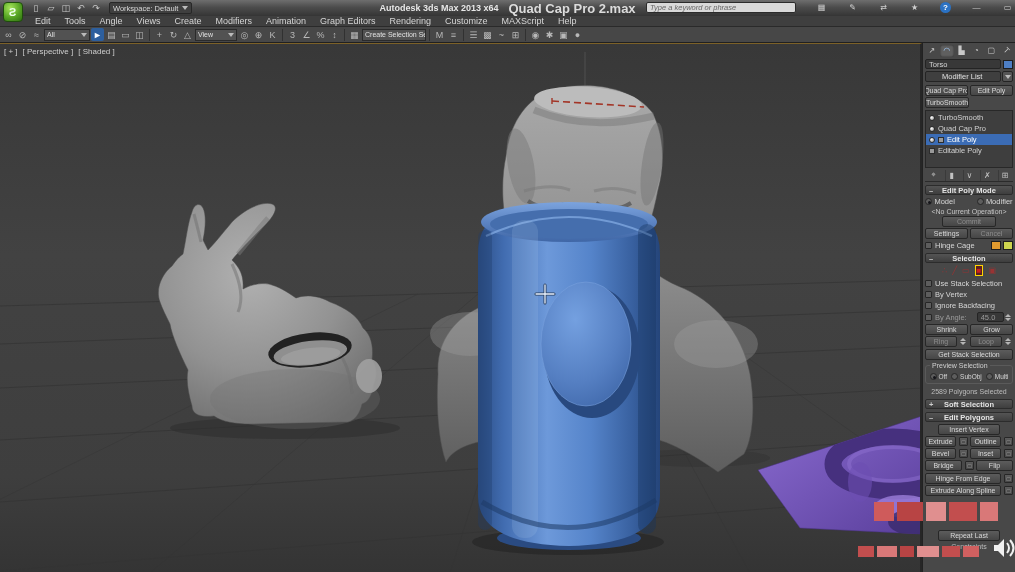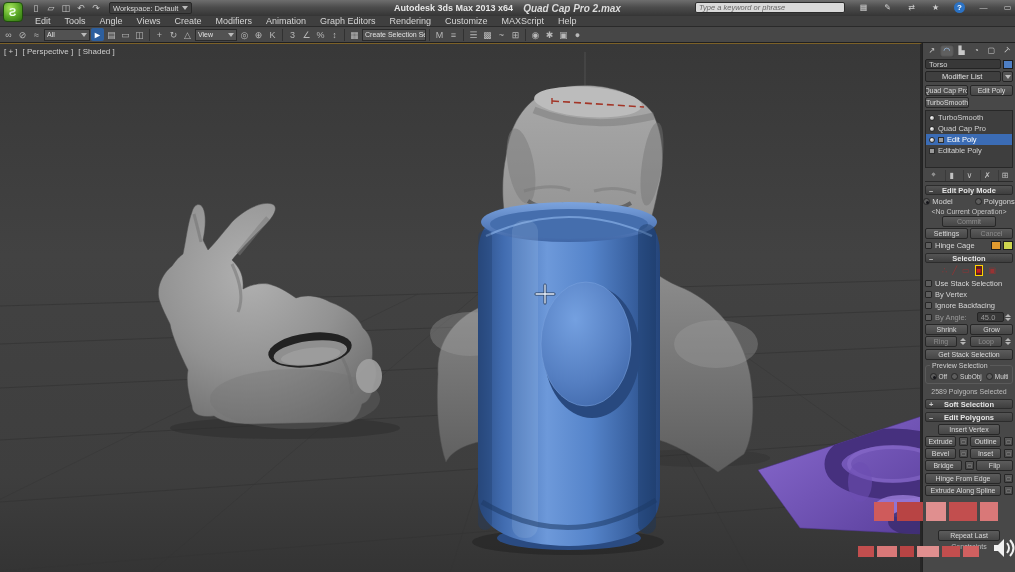--- a/index.html
+++ b/index.html
@@ -14,22 +14,22 @@
     background:radial-gradient(circle at 35% 28%,#a6e55a,#56a424 55%,#2e6f12);border:1px solid #1f4d0c;
     display:flex;align-items:center;justify-content:center;}
   .logo span{color:#eaffea;font-weight:bold;font-size:11px;transform:scaleX(-1);}
   .qat{display:flex;align-items:center;gap:3px;margin-left:30px;}
   .qicon{width:12px;height:12px;display:flex;align-items:center;justify-content:center;font-size:9px;color:#c9c9c9;}
   .ws-drop{height:12px;background:#3f3f3f;border:1px solid #272727;border-radius:2px;display:flex;align-items:center;
     font-size:7.5px;color:#d8d8d8;padding:0 3px;gap:4px;margin-left:4px;}
   .dar{width:0;height:0;border-left:3px solid transparent;border-right:3px solid transparent;border-top:4px solid #bbb;}
   .title-center{position:absolute;left:50%;top:0;transform:translateX(-50%);height:16px;display:flex;align-items:center;gap:10px;white-space:nowrap;}
   .title-center .t1{font-size:9px;font-weight:bold;color:#e8e8e8;}
-  .title-center .t2{font-size:10px;font-weight:bold;color:#dcdcdc;font-style:italic;}
-  .tb-right{position:absolute;right:2px;top:2px;display:flex;align-items:center;gap:13px;}
+  .title-center .t2{font-size:13px;font-weight:bold;color:#dcdcdc;}
+  .tb-right{position:absolute;right:2px;top:2px;display:flex;align-items:center;gap:20px;}
   .searchbox{width:150px;height:11px;background:#d9d9d9;border:1px solid #2b2b2b;border-radius:2px;
     display:flex;align-items:center;padding:0 3px;}
   .searchbox .ph{font-size:7.5px;font-style:italic;color:#666;}
   .tr-icon{width:11px;height:11px;display:flex;align-items:center;justify-content:center;font-size:8px;color:#cfcfcf;}
   .help-circ{width:11px;height:11px;border-radius:50%;background:#2b72c4;color:#fff;font-size:8px;font-weight:bold;
     display:flex;align-items:center;justify-content:center;}
 
   
   .menubar{position:absolute;left:0;top:16px;width:1015px;height:11px;background:#3f3f3f;border-bottom:1px solid #2a2a2a;
     display:flex;align-items:center;padding-left:28px;z-index:9;}
@@ -408,21 +408,21 @@
       <span class="tog">–</span>
         <span>Edit Poly Mode</span>
     </div>
     <div class="r mt2 jc" style="gap:22px">
       <span class="r">
           <i class="radio on"></i>
           <span class="lbl">Model</span>
         </span>
       <span class="r">
           <i class="radio"></i>
-          <span class="lbl">Polygons</span>
+          <span class="lbl">Modifier</span>
         </span>
     </div>
     <div class="opline">&lt;No Current Operation&gt;</div>
     <div class="r mt1 jc">
         <div class="btn dis" style="width:54px">Commit</div>
       </div>
     <div class="r mt1 g2">
       <div class="btn grow1">Settings</div>
       <div class="btn dis grow1">Cancel</div>
     </div>

